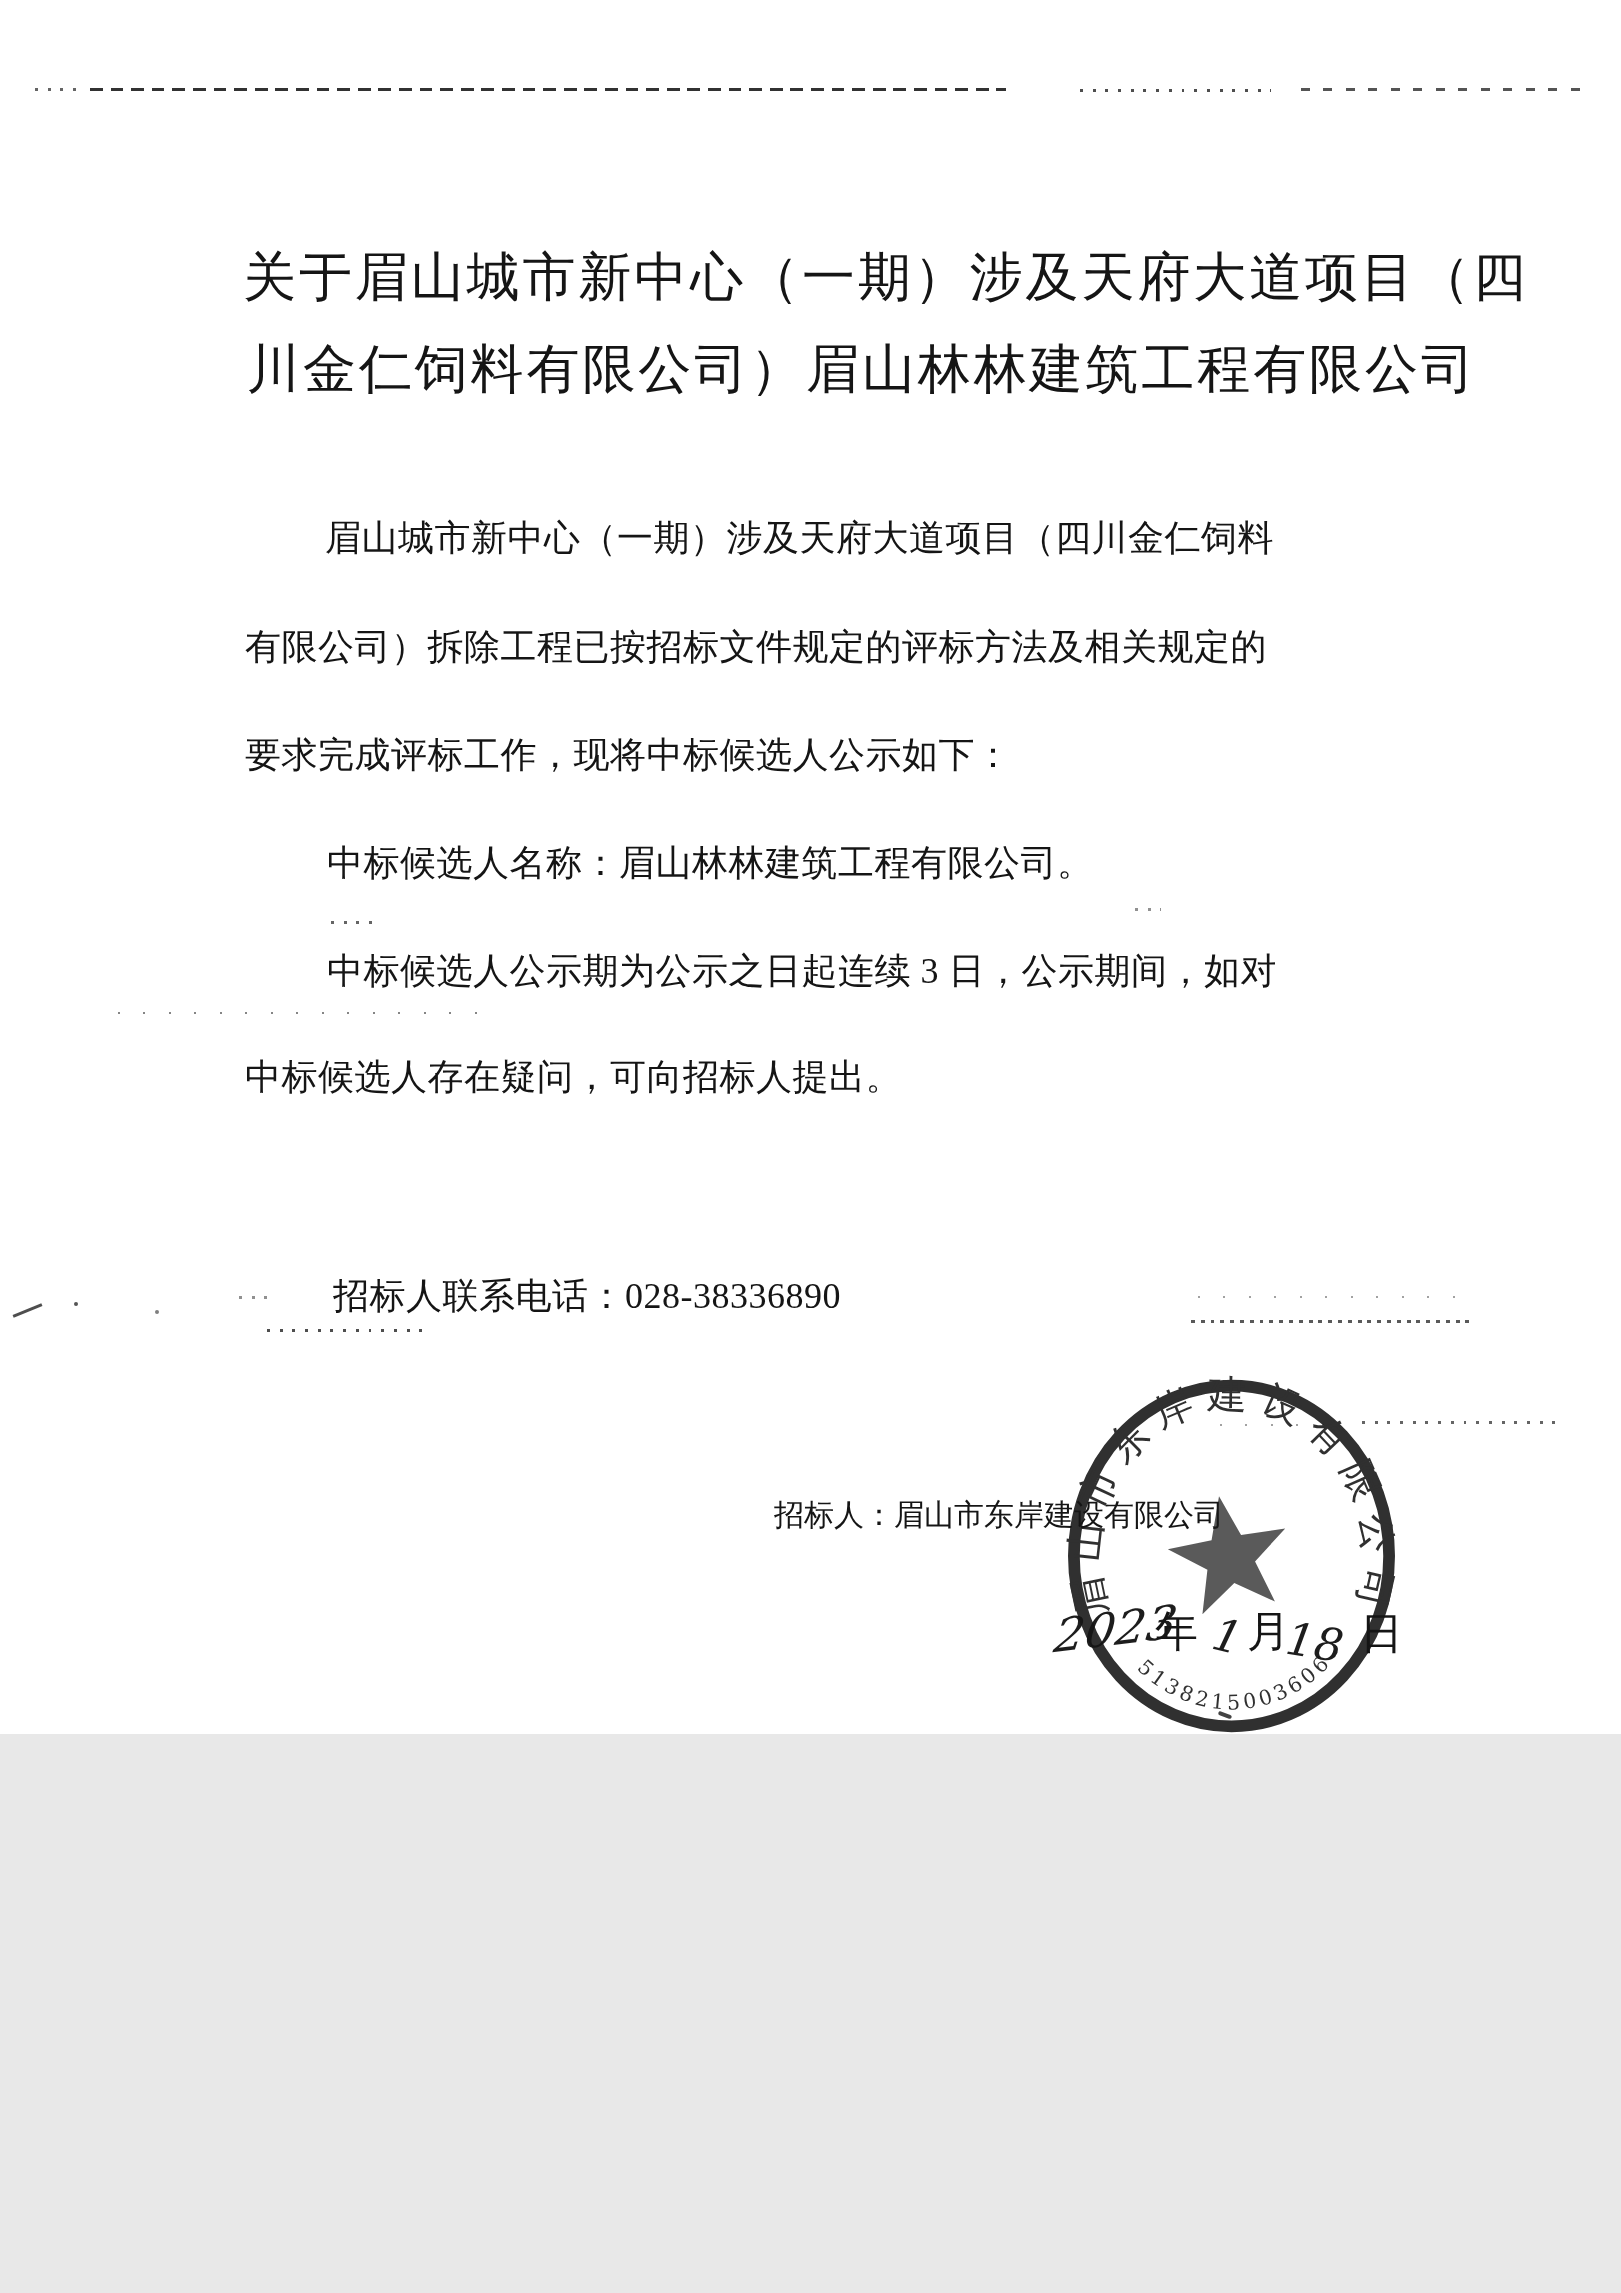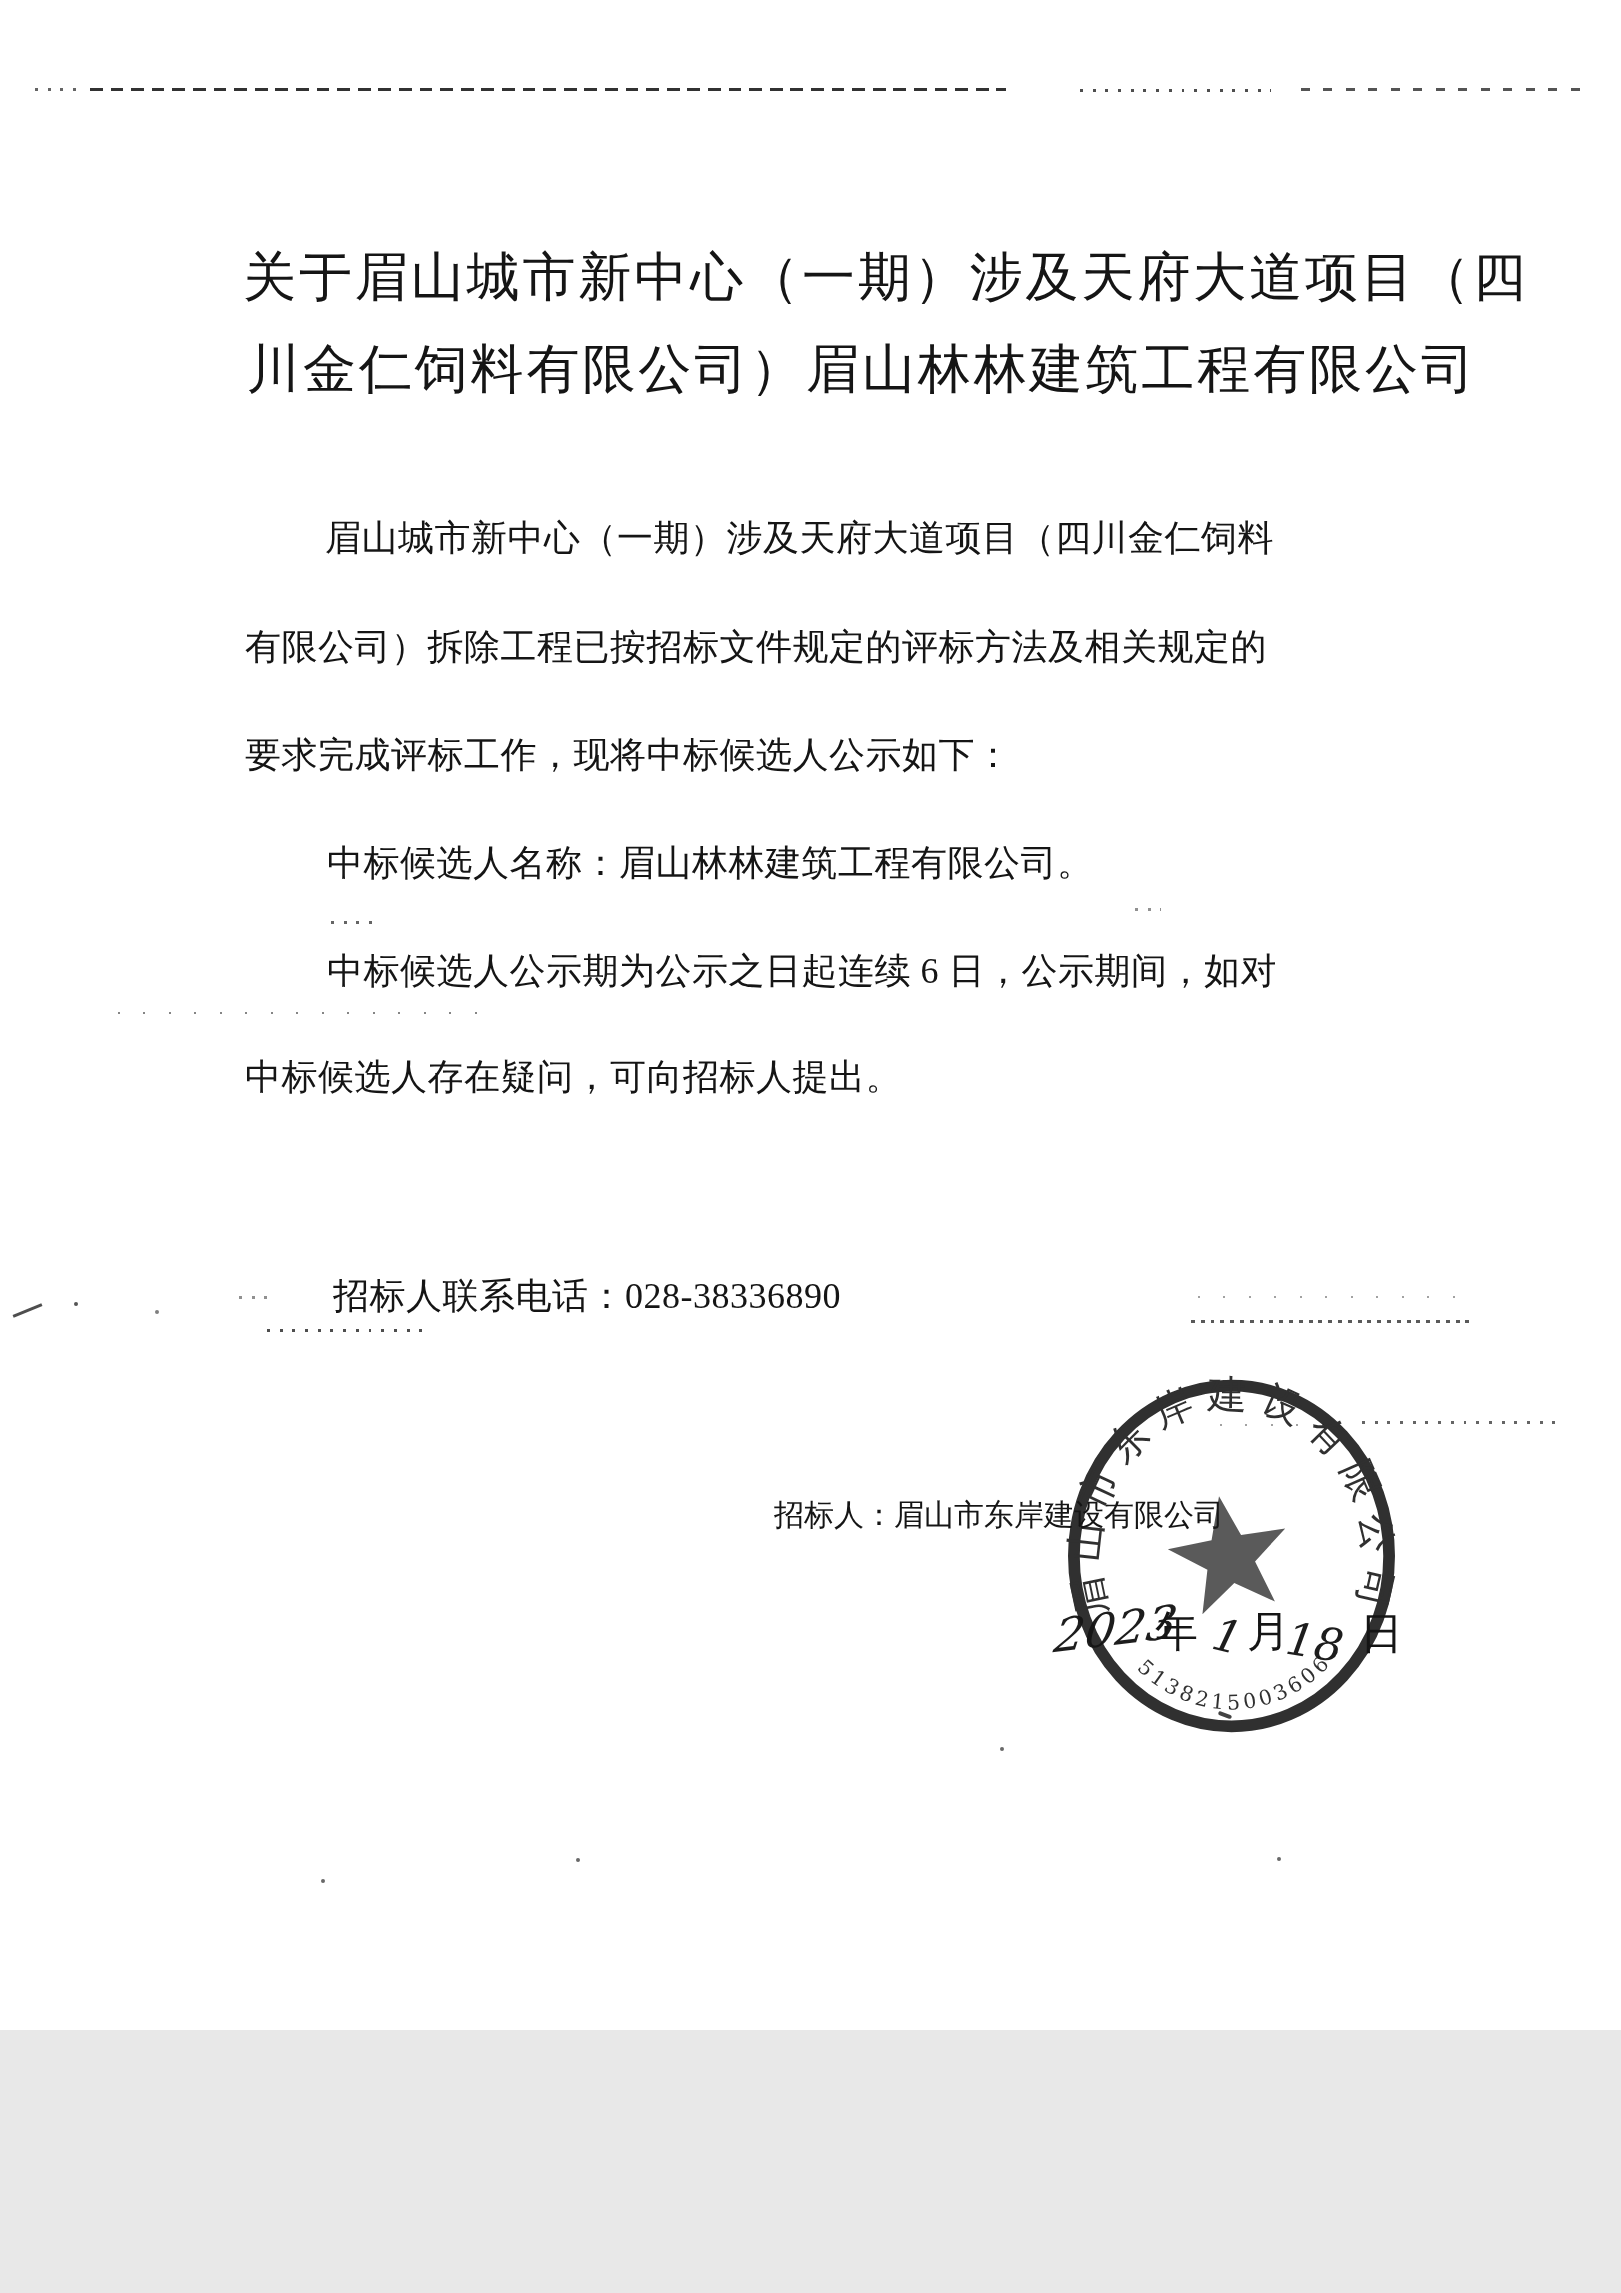--- a/index.html
+++ b/index.html
@@ -1,18 +1,18 @@
 <!DOCTYPE html>
 <html><head>
 <meta charset="utf-8">
 <style>
   html,body{margin:0;padding:0;background:#e8e8e8;}
   .page{
     position:relative;
-    width:1621px;height:2030px;
+    width:1621px;height:1734px;
     background:#ffffff;
     overflow:hidden;
     font-family:"Liberation Serif","DejaVu Serif",serif;
     color:#151515;
   }
   .line{
     position:absolute;
     white-space:pre;
     line-height:1.15;
     color:#151515;
@@ -50,21 +50,21 @@
 
   <div class="line body-text" style="left:325px;top:518px;">眉山城市新中心（一期）涉及天府大道项目（四川金仁饲料</div>
   <div class="line body-text" style="left:245px;top:627px;text-align:center;">有限公司）拆除工程已按招标文件规定的评标方法及相关规定的</div>
   <div class="line body-text" style="left:245px;top:735px;">要求完成评标工作，现将中标候选人公示如下：</div>
 
   <div class="line body-text" style="left:327px;top:843px;">中标候选人名称：眉山林林建筑工程有限公司。</div>
 
   <div class="nz nz-dot" style="left:331px;top:921px;width:41px;opacity:.7;"></div>
   <div class="nz nz-dot" style="left:1135px;top:908px;width:25.5px;opacity:.5;"></div>
 
-  <div class="line body-text" style="left:327px;top:951px;">中标候选人公示期为公示之日起连续 6 日，公示期间，如对</div>
+  <div class="line body-text" style="left:327px;top:951px;">中标候选人公示期为公示之日起连续 3 日，公示期间，如对</div>
   <div class="nz nz-dot-sparse" style="left:118px;top:1012px;width:372px;opacity:.65;"></div>
   <div class="line body-text" style="left:245px;top:1057px;">中标候选人存在疑问，可向招标人提出。</div>
 
   <div class="line body-text" style="left:333px;top:1276px;">招标人联系电话：028-38336890</div>
 
   <div class="nz" style="left:11.8px;top:1309px;width:31px;height:2.9px;background:#222;opacity:.8;transform:rotate(-22deg);"></div>
   <div class="nz nz-spot" style="left:74px;top:1302px;opacity:.8;"></div>
   <div class="nz nz-spot" style="left:155px;top:1310px;opacity:.6;"></div>
   <div class="nz nz-dot" style="left:239px;top:1296px;width:33px;opacity:.5;"></div>
   <div class="nz nz-dot" style="left:267px;top:1329px;width:163px;opacity:.8;"></div>

